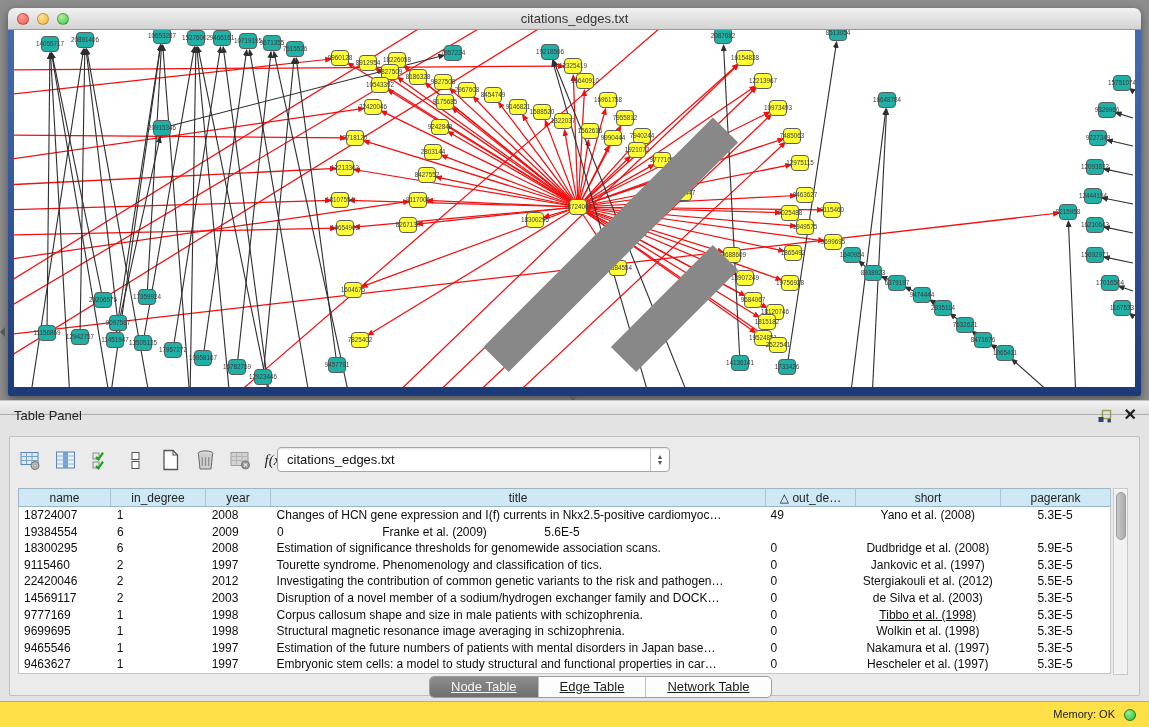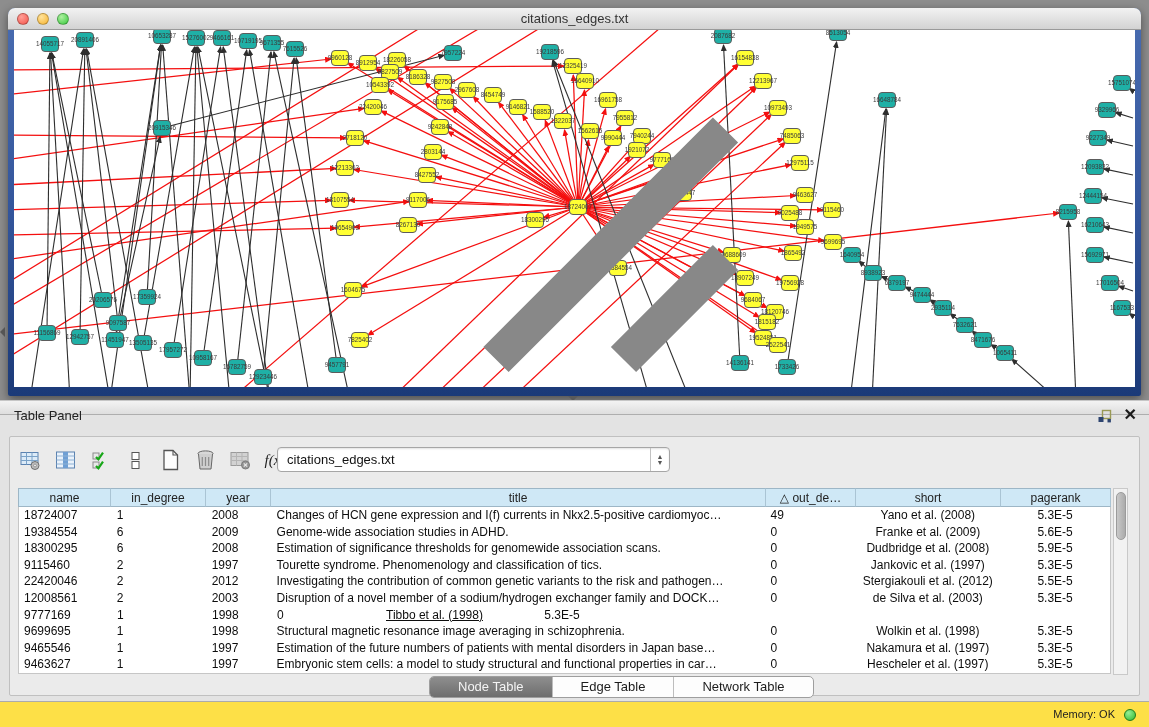--- a/index.html
+++ b/index.html
@@ -69,21 +69,21 @@
   .td.center { text-align:center; }
   .tbl-fill { background:#fff; border:1px solid #c6c6c6; border-top:none; height:0px; }
   .vscroll { position:absolute; left:1103px; top:51px; width:15px; height:187px;
     background:#f2f2f2; border:1px solid #c9c9c9; }
   .vthumb { position:absolute; left:1.5px; top:3px; width:10px; height:48px; background:linear-gradient(90deg,#c9c9c9,#ababab);
     border-radius:5px; border:1px solid #9b9b9b; cursor:pointer; }
 
   
   .tabs { position:absolute; left:419px; top:239px; height:22px; display:flex;
     background:#fdfdfd; border:1px solid #9e9e9e; border-radius:5px; overflow:hidden; }
-  .tab { font-size:13px; color:#1c1c1c; line-height:20px; padding:0 28px; border-right:1px solid #bdbdbd; cursor:pointer; }
+  .tab { font-size:13px; color:#1c1c1c; line-height:20px; padding:0 21px; border-right:1px solid #bdbdbd; cursor:pointer;text-decoration:underline; }
   .tab:last-child { border-right:none; }
   .tab.active { background:linear-gradient(180deg,#8e8e8e,#6e6e6e); color:#f4f4f4; }
 
   
   .statusbar { position:absolute; left:0; top:701px; width:1149px; height:26px;
     background:#fde047; border-top:1px solid #ababab; }
   .mem { position:absolute; right:34px; top:0; line-height:25px; font-size:11px; color:#222; }
   .memdot { position:absolute; right:13px; top:7px; width:12px; height:12px; border-radius:50%;
     background:radial-gradient(circle at 35% 30%, #96f096, #2eb82e); border:1px solid #1d7a1d; }
 </style>
@@ -760,21 +760,20 @@
             <div class="td" style="width: 65px;">2008</div>
             <div class="td" style="width: 495px;">Changes of HCN gene expression and I(f) currents in Nkx2.5-positive cardiomyoc…</div>
             <div class="td" style="width: 90px;">49</div>
             <div class="td center" style="width: 145px;">Yano et al. (2008)</div>
             <div class="td center" style="width: 110px;">5.3E-5</div>
           </div>
           <div class="tr">
             <div class="td" style="width: 93px;">19384554</div>
             <div class="td" style="width: 95px;">6</div>
             <div class="td" style="width: 65px;">2009</div>
-            <div class="td" style="width: 495px;">Genome-wide association studies in ADHD.</div>
             <div class="td" style="width: 90px;">0</div>
             <div class="td center" style="width: 145px;">Franke et al. (2009)</div>
             <div class="td center" style="width: 110px;">5.6E-5</div>
           </div>
           <div class="tr">
             <div class="td" style="width: 93px;">18300295</div>
             <div class="td" style="width: 95px;">6</div>
             <div class="td" style="width: 65px;">2008</div>
             <div class="td" style="width: 495px;">Estimation of significance thresholds for genomewide association scans.</div>
             <div class="td" style="width: 90px;">0</div>
@@ -793,32 +792,33 @@
           <div class="tr">
             <div class="td" style="width: 93px;">22420046</div>
             <div class="td" style="width: 95px;">2</div>
             <div class="td" style="width: 65px;">2012</div>
             <div class="td" style="width: 495px;">Investigating the contribution of common genetic variants to the risk and pathogen…</div>
             <div class="td" style="width: 90px;">0</div>
             <div class="td center" style="width: 145px;">Stergiakouli et al. (2012)</div>
             <div class="td center" style="width: 110px; text-align: center;">5.5E-5</div>
           </div>
           <div class="tr">
-            <div class="td" style="width: 93px;">12008561</div>
+            <div class="td" style="width: 93px;">14569117</div>
             <div class="td" style="width: 95px;">2</div>
             <div class="td" style="width: 65px;">2003</div>
             <div class="td" style="width: 495px;">Disruption of a novel member of a sodium/hydrogen exchanger family and DOCK…</div>
             <div class="td" style="width: 90px;">0</div>
             <div class="td center" style="width: 145px;">de Silva et al. (2003)</div>
             <div class="td center" style="width: 110px;">5.3E-5</div>
           </div>
           <div class="tr">
             <div class="td" style="width: 93px;">9777169</div>
             <div class="td" style="width: 95px;">1</div>
             <div class="td" style="width: 65px;">1998</div>
+            <div class="td" style="width: 495px;">Corpus callosum shape and size in male patients with schizophrenia.</div>
             <div class="td" style="width: 90px;">0</div>
             <div class="td center" style="width: 145px; text-decoration: underline;">Tibbo et al. (1998)</div>
             <div class="td center" style="width: 110px;">5.3E-5</div>
           </div>
           <div class="tr">
             <div class="td" style="width: 93px;">9699695</div>
             <div class="td" style="width: 95px;">1</div>
             <div class="td" style="width: 65px;">1998</div>
             <div class="td" style="width: 495px;">Structural magnetic resonance image averaging in schizophrenia.</div>
             <div class="td" style="width: 90px;">0</div>

